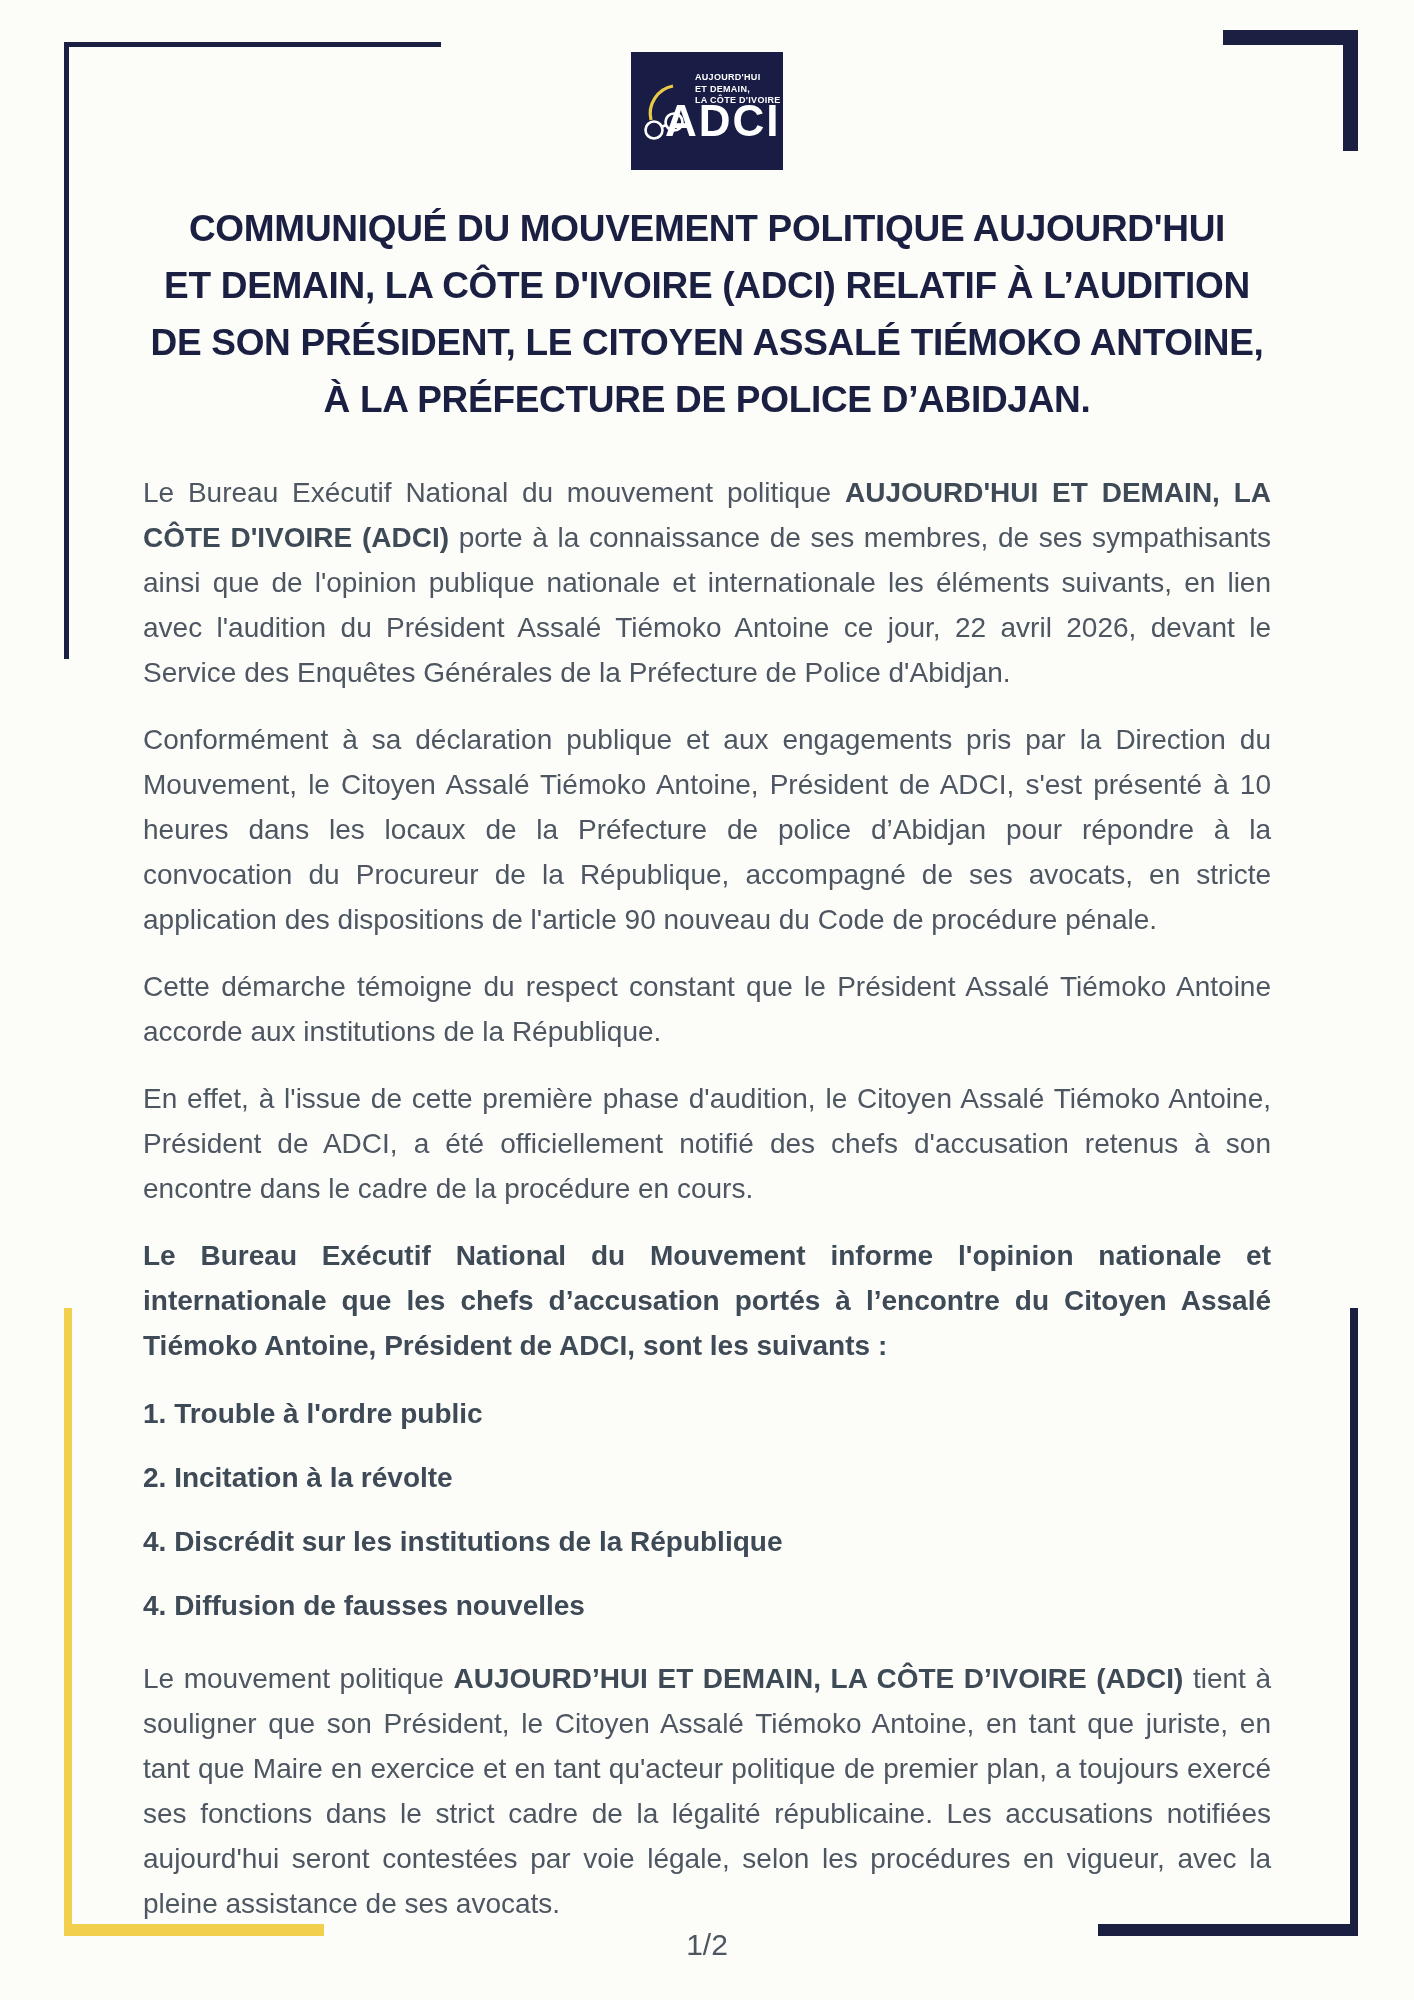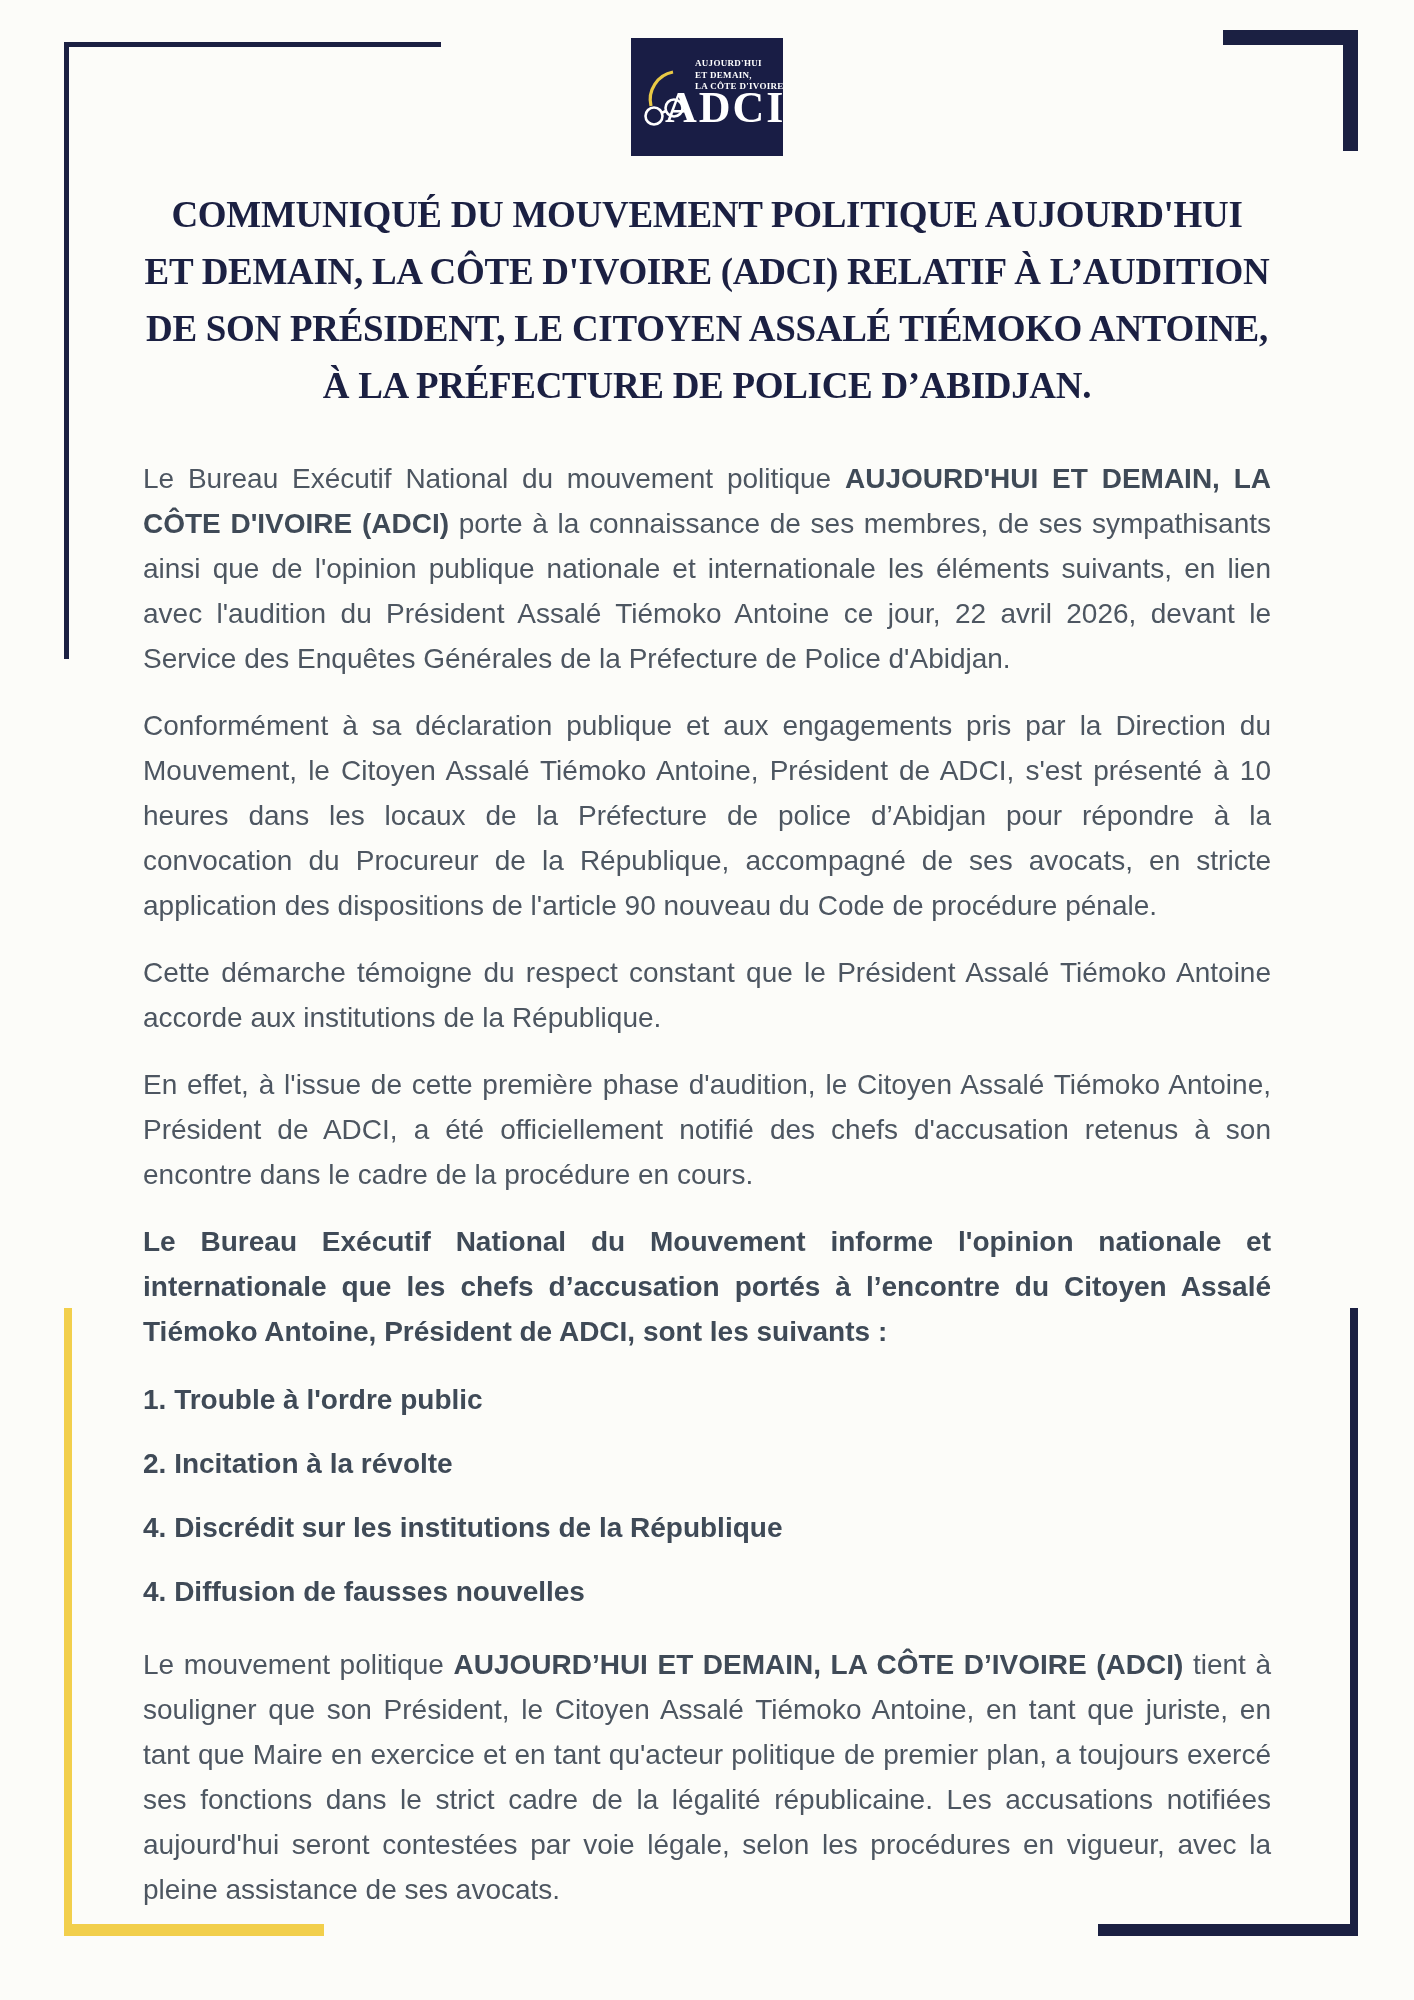--- a/index.html
+++ b/index.html
@@ -19,21 +19,21 @@
   .corner{position:absolute;pointer-events:none;}
   .corner.tl{left:64px;top:42px;width:372px;height:612px;
     border-left:5px solid var(--navy);border-top:5px solid var(--navy);}
   .corner.tr{right:56px;top:30px;width:120px;height:106px;
     border-right:15px solid var(--navy);border-top:15px solid var(--navy);}
   .corner.bl{left:64px;bottom:64px;width:252px;height:616px;
     border-left:8px solid var(--yellow);border-bottom:12px solid var(--yellow);}
   .corner.br{right:56px;bottom:64px;width:252px;height:616px;
     border-right:8px solid var(--navy);border-bottom:12px solid var(--navy);}
 
-  .header{padding-top:38px;text-align:center;font-family:Liberation Serif, serif;}
+  .header{padding-top:52px;text-align:center;}
   .logo{position:relative;display:inline-block;width:152px;height:118px;background:var(--logo-bg);text-align:left;}
   .logo-art{position:absolute;left:8px;top:30px;width:50px;height:66px;}
   .logo-name{position:absolute;left:64px;top:20px;color:#ffffff;
     font-size:9px;font-weight:bold;line-height:1.3;letter-spacing:.3px;white-space:nowrap;}
   .logo-acronym{position:absolute;left:34px;top:44px;color:#ffffff;
     font-size:44px;font-weight:800;letter-spacing:2px;}
 
   .title{margin:26px auto 12px;color:var(--navy);font-weight:800;
     font-size:37px;line-height:57px;letter-spacing:-0.3px;text-align:center;}
   .title-line{white-space:nowrap;}
@@ -92,14 +92,15 @@
       <p class="body-para all-bold"><span class="seg bold">Le Bureau Exécutif National du Mouvement informe l'opinion nationale et internationale que les chefs d’accusation portés à l’encontre du Citoyen Assalé Tiémoko Antoine, Président de ADCI, sont les suivants :</span></p>
       <div class="charges-list">
         <div class="list-item">1. Trouble à l'ordre public</div>
         <div class="list-item">2. Incitation à la révolte</div>
         <div class="list-item">4. Discrédit sur les institutions de la République</div>
         <div class="list-item">4. Diffusion de fausses nouvelles</div>
       </div>
       <p class="body-para"><span class="seg">Le mouvement politique </span><span class="seg bold">AUJOURD’HUI ET DEMAIN, LA CÔTE D’IVOIRE (ADCI)</span><span class="seg"> tient à souligner que son Président, le Citoyen Assalé Tiémoko Antoine, en tant que juriste, en tant que Maire en exercice et en tant qu'acteur politique de premier plan, a toujours exercé ses fonctions dans le strict cadre de la légalité républicaine. Les accusations notifiées aujourd'hui seront contestées par voie légale, selon les procédures en vigueur, avec la pleine assistance de ses avocats.</span></p>
     </div>
 
+  <div class="footer">1/2</div>
 
 </div>
 
 </body></html>

